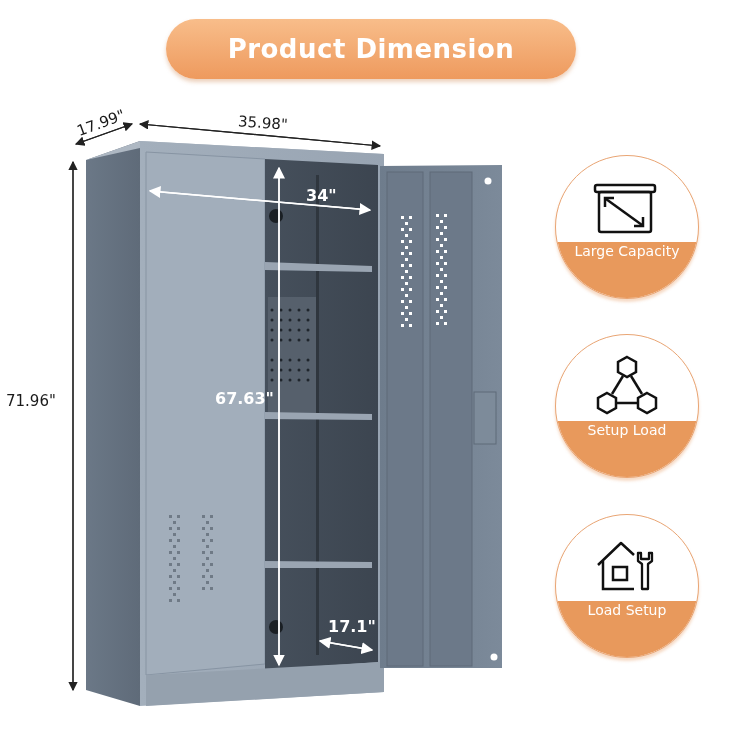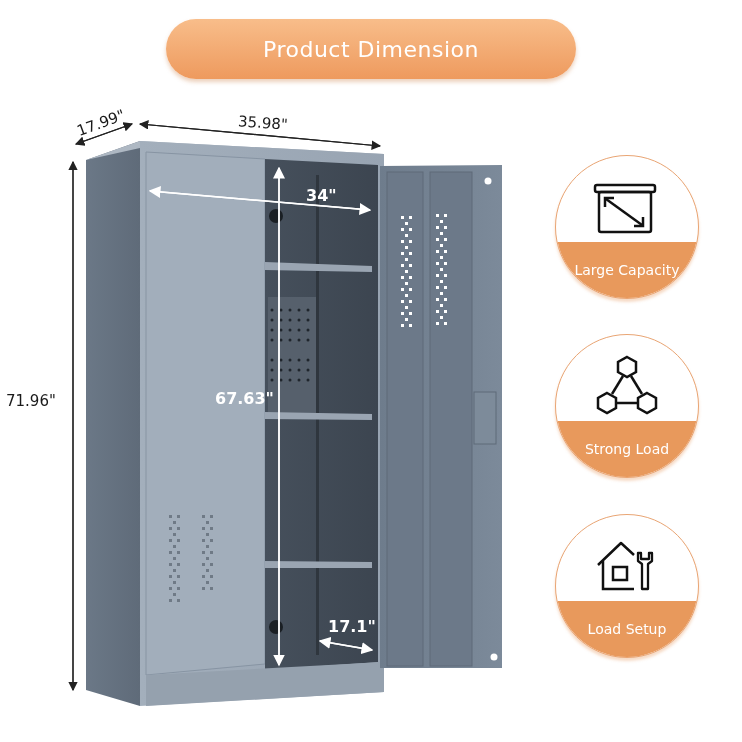--- a/index.html
+++ b/index.html
@@ -1,27 +1,27 @@
 <!DOCTYPE html>
 <html><head>
 <meta charset="utf-8">
 <style>
   html,body{margin:0;padding:0;background:#fff;}
   body{width:742px;height:742px;position:relative;overflow:hidden;font-family:"Liberation Sans","DejaVu Sans",sans-serif;}
   .title-pill{position:absolute;left:166px;top:19px;width:410px;height:60px;border-radius:30px;
     background:linear-gradient(180deg,#f8bd8a 0%,#ee9a5e 100%);box-shadow:0 3px 4px rgba(200,120,60,0.35);
     display:flex;align-items:center;justify-content:center;}
-  .title-pill span{color:#fff;font-weight:normal;font-size:22px;letter-spacing:0.5px;font-family:"DejaVu Sans",sans-serif;}
+  .title-pill span{color:#fff;font-weight:bold;font-size:26px;letter-spacing:0.5px;font-family:"DejaVu Sans",sans-serif;}
   .dim{position:absolute;font-size:15px;color:#1a1a1a;font-family:"DejaVu Sans",sans-serif;}
   .dim.white{color:#fff;font-weight:bold;font-size:16px;}
   svg.cab{position:absolute;left:0;top:0;}
   .badge{position:absolute;left:555px;width:142px;height:142px;border-radius:50%;overflow:hidden;
     border:1.5px solid #e9a574;background:#fff;box-shadow:0 3px 3px rgba(230,150,90,0.35);}
   .badge .lower{position:absolute;left:0;right:0;bottom:0;height:56px;background:#e8995c;
-    display:flex;align-items:center;justify-content:center;text-align:center;}
+    display:flex;justify-content:center;text-align:center;}
   .badge .lower span{color:#fff;font-size:14px;line-height:19px;font-family:"DejaVu Sans",sans-serif;}
   .badge svg{position:absolute;left:36px;top:16px;}
 </style>
 </head>
 <body>
 
 <div class="title-pill">
   <span>Product Dimension</span>
 </div>
 
@@ -262,21 +262,21 @@
 <div class="badge" style="top:334px;">
   <svg width="70" height="70" viewBox="0 0 70 70">
     <polygon points="35,6 44,11 44,21 35,26 26,21 26,11" fill="none" stroke="#111" stroke-width="2.5"></polygon>
     <polygon points="15,42 24,47 24,57 15,62 6,57 6,47" fill="none" stroke="#111" stroke-width="2.5"></polygon>
     <polygon points="55,42 64,47 64,57 55,62 46,57 46,47" fill="none" stroke="#111" stroke-width="2.5"></polygon>
     <line x1="31" y1="25" x2="20" y2="43" stroke="#111" stroke-width="2.5"></line>
     <line x1="39" y1="25" x2="50" y2="43" stroke="#111" stroke-width="2.5"></line>
     <line x1="24" y1="52" x2="46" y2="52" stroke="#111" stroke-width="2.5"></line>
   </svg>
   <div class="lower">
-      <span>Strong Load</span>
+      <span>Setup Load</span>
     </div>
 </div>
 
 <div class="badge" style="top:514px;">
   <svg width="70" height="70" viewBox="0 0 70 70">
     <polyline points="6,34 29,12 42,24" fill="none" stroke="#111" stroke-width="2.5" stroke-linejoin="round"></polyline>
     <polyline points="11,30 11,58 42,58" fill="none" stroke="#111" stroke-width="2.5"></polyline>
     <rect x="21" y="36" width="14" height="13" fill="none" stroke="#111" stroke-width="2.5"></rect>
     <path d="M46,22 L46,30 L50,33 L50,58 L56,58 L56,33 L60,30 L60,22 L57,22 L57,28 L49,28 L49,22 Z" fill="none" stroke="#111" stroke-width="2.3" stroke-linejoin="round"></path>
   </svg>

